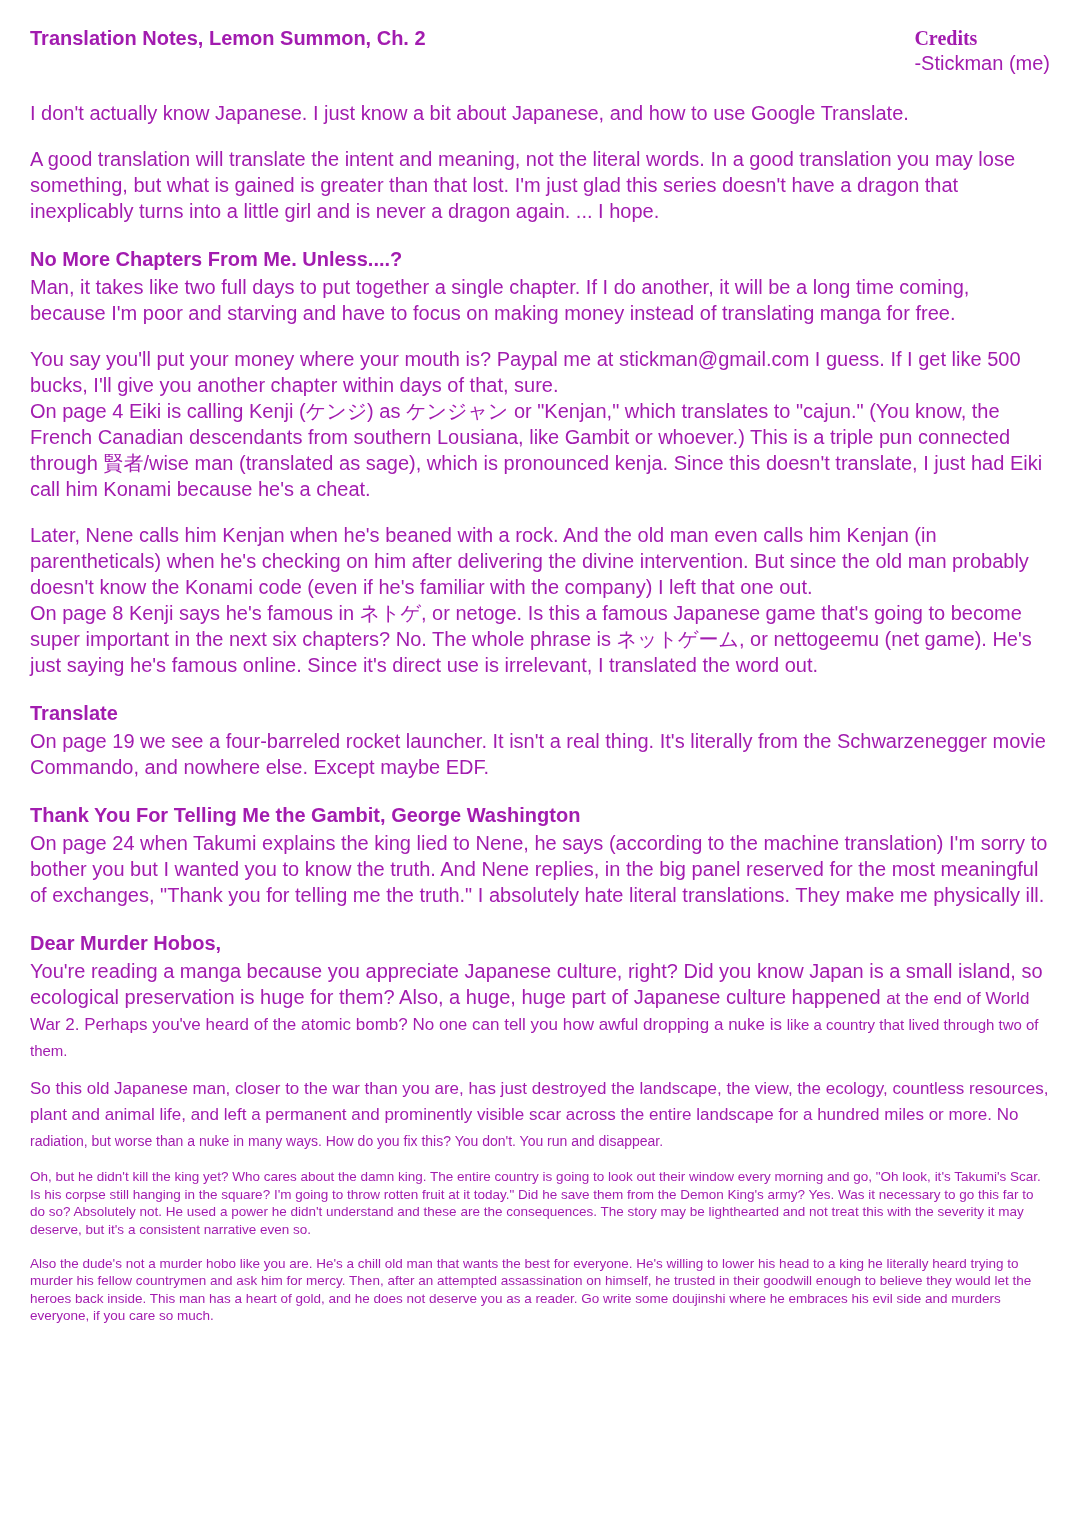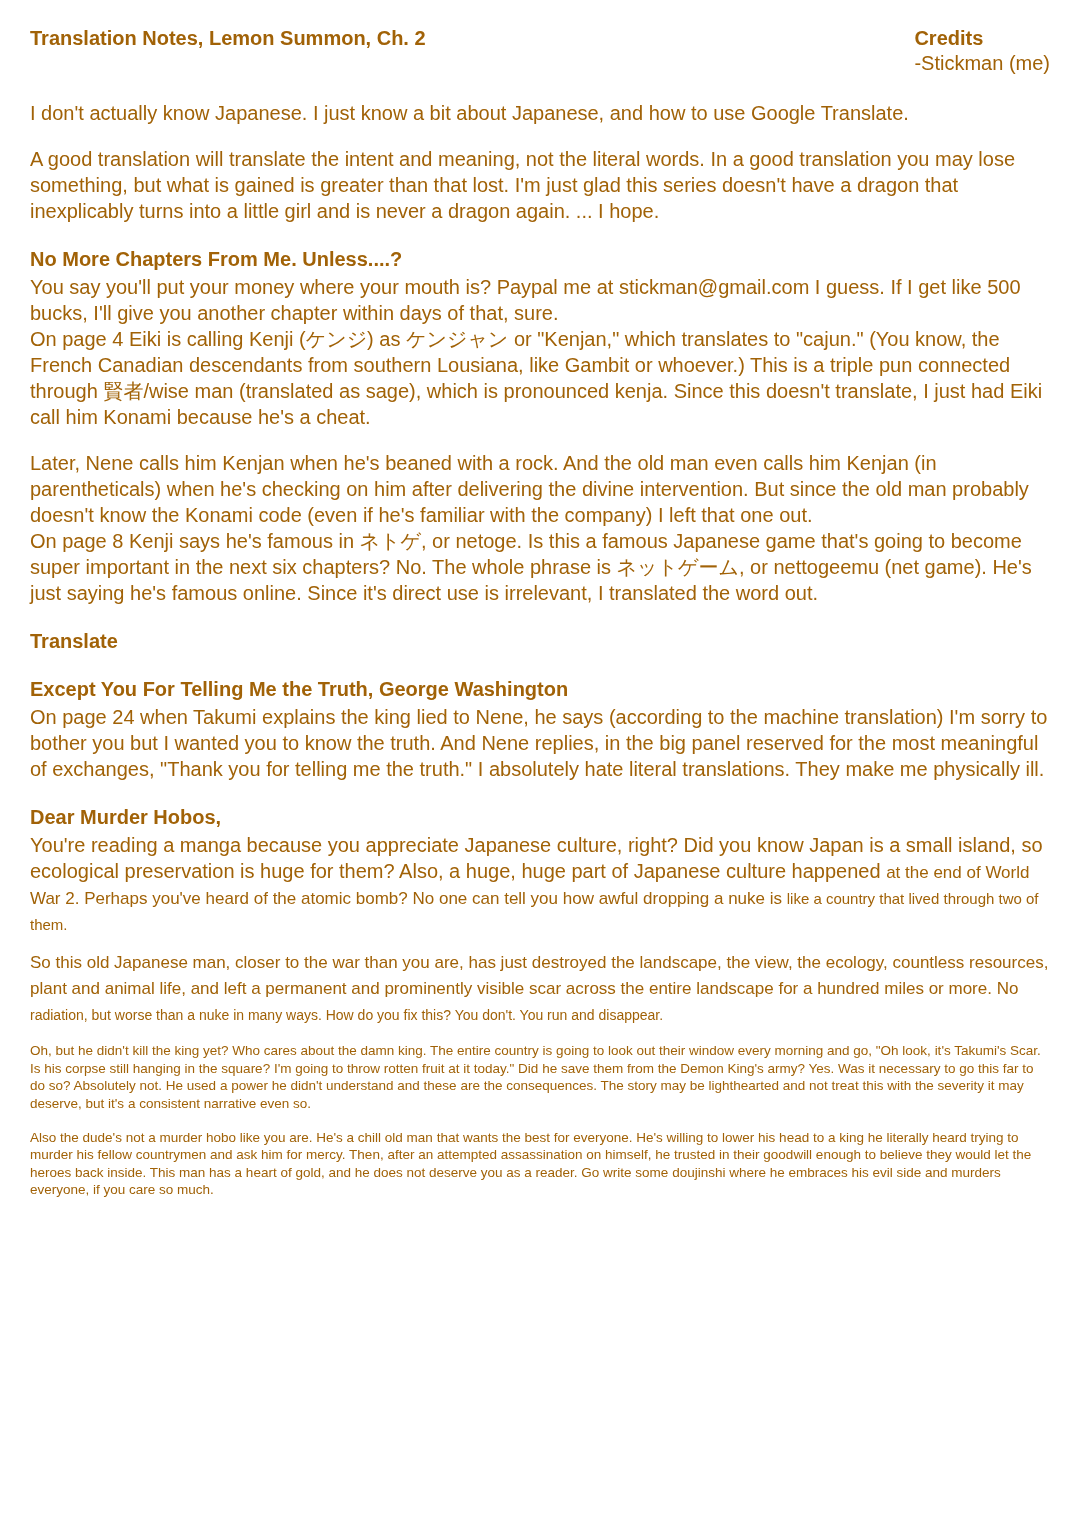--- a/index.html
+++ b/index.html
@@ -8,39 +8,40 @@
     background: #ffffff;
   }
   .page {
     position: relative;
     width: 1080px;
     height: 1530px;
     box-sizing: border-box;
     padding: 26px 30px 0 30px;
     overflow: hidden;
     background: #ffffff;
-    color: #a16207;
+    color: #a21caf;
     font-family: "Liberation Sans", "DejaVu Sans", sans-serif;
     font-size: 20px;
     line-height: 1.3;
   }
   .header-row {
     display: flex;
     justify-content: space-between;
     align-items: flex-start;
   }
   .title {
     margin: 0;
     font-size: 20px;
     font-weight: bold;
     line-height: 1.25;
   }
   .credits-label {
     font-weight: bold;
     line-height: 1.25;
+    font-family: Liberation Serif, serif;
   }
   .credits-name {
     line-height: 1.25;
   }
   p.body {
     margin: 0 0 20px 0;
   }
   p.intro-first {
     margin-top: 24px;
   }
@@ -82,38 +83,40 @@
       <div class="credits-label">Credits</div>
       <div class="credits-name">-Stickman (me)</div>
     </div>
   </header>
 
   <p class="body intro-first">I don't actually know Japanese. I just know a bit about Japanese, and how to use Google Translate.</p>
   <p class="body">A good translation will translate the intent and meaning, not the literal words. In a good translation you may lose something, but what is gained is greater than that lost. I'm just glad this series doesn't have a dragon that inexplicably turns into a little girl and is never a dragon again. ... I hope.</p>
 
   <section>
     <h2>No More Chapters From Me. Unless....?</h2>
+    <p class="body">Man, it takes like two full days to put together a single chapter. If I do another, it will be a long time coming, because I'm poor and starving and have to focus on making money instead of translating manga for free.</p>
     <p class="body">You say you'll put your money where your mouth is? Paypal me at stickman@gmail.com I guess. If I get like 500 bucks, I'll give you another chapter within days of that, sure.</p>
   </section>
 
   <section>
     <p class="body">On page 4 Eiki is calling Kenji (ケンジ) as ケンジャン or "Kenjan," which translates to "cajun." (You know, the French Canadian descendants from southern Lousiana, like Gambit or whoever.) This is a triple pun connected through 賢者/wise man (translated as sage), which is pronounced kenja. Since this doesn't translate, I just had Eiki call him Konami because he's a cheat.</p>
     <p class="body">Later, Nene calls him Kenjan when he's beaned with a rock. And the old man even calls him Kenjan (in parentheticals) when he's checking on him after delivering the divine intervention. But since the old man probably doesn't know the Konami code (even if he's familiar with the company) I left that one out.</p>
   </section>
 
   <section>
     <p class="body">On page 8 Kenji says he's famous in ネトゲ, or netoge. Is this a famous Japanese game that's going to become super important in the next six chapters? No. The whole phrase is ネットゲーム, or nettogeemu (net game). He's just saying he's famous online. Since it's direct use is irrelevant, I translated the word out.</p>
   </section>
 
   <section>
     <h2>Translate</h2>
+    <p class="body">On page 19 we see a four-barreled rocket launcher. It isn't a real thing. It's literally from the Schwarzenegger movie Commando, and nowhere else. Except maybe EDF.</p>
   </section>
 
   <section>
-    <h2>Except You For Telling Me the Truth, George Washington</h2>
+    <h2>Thank You For Telling Me the Gambit, George Washington</h2>
     <p class="body">On page 24 when Takumi explains the king lied to Nene, he says (according to the machine translation) I'm sorry to bother you but I wanted you to know the truth. And Nene replies, in the big panel reserved for the most meaningful of exchanges, "Thank you for telling me the truth." I absolutely hate literal translations. They make me physically ill.</p>
   </section>
 
   <section>
     <h2>Dear Murder Hobos,</h2>
     <p class="mixed"><span>You're reading a manga because you appreciate Japanese culture, right? Did you know Japan is a small island, so ecological preservation is huge for them? Also, a huge, huge part of Japanese culture happened </span><span class="sz17">at the end of World War 2. Perhaps you've heard of the atomic bomb? No one can tell you how awful dropping a nuke is </span><span class="sz15">like a country that lived through two of them.</span></p>
     <p class="mixed"><span class="sz17">So this old Japanese man, closer to the war than you are, has just destroyed the landscape, the view, the ecology, countless resources, plant and animal life, and left a permanent and prominently visible scar across the entire landscape for a hundred miles or more. No </span><span class="sz14">radiation, but worse than a nuke in many ways. How do you fix this? You don't. You run and disappear.</span></p>
     <p class="small">Oh, but he didn't kill the king yet? Who cares about the damn king. The entire country is going to look out their window every morning and go, "Oh look, it's Takumi's Scar. Is his corpse still hanging in the square? I'm going to throw rotten fruit at it today." Did he save them from the Demon King's army? Yes. Was it necessary to go this far to do so? Absolutely not. He used a power he didn't understand and these are the consequences. The story may be lighthearted and not treat this with the severity it may deserve, but it's a consistent narrative even so.</p>
     <p class="small">Also the dude's not a murder hobo like you are. He's a chill old man that wants the best for everyone. He's willing to lower his head to a king he literally heard trying to murder his fellow countrymen and ask him for mercy. Then, after an attempted assassination on himself, he trusted in their goodwill enough to believe they would let the heroes back inside. This man has a heart of gold, and he does not deserve you as a reader. Go write some doujinshi where he embraces his evil side and murders everyone, if you care so much.</p>
   </section>

